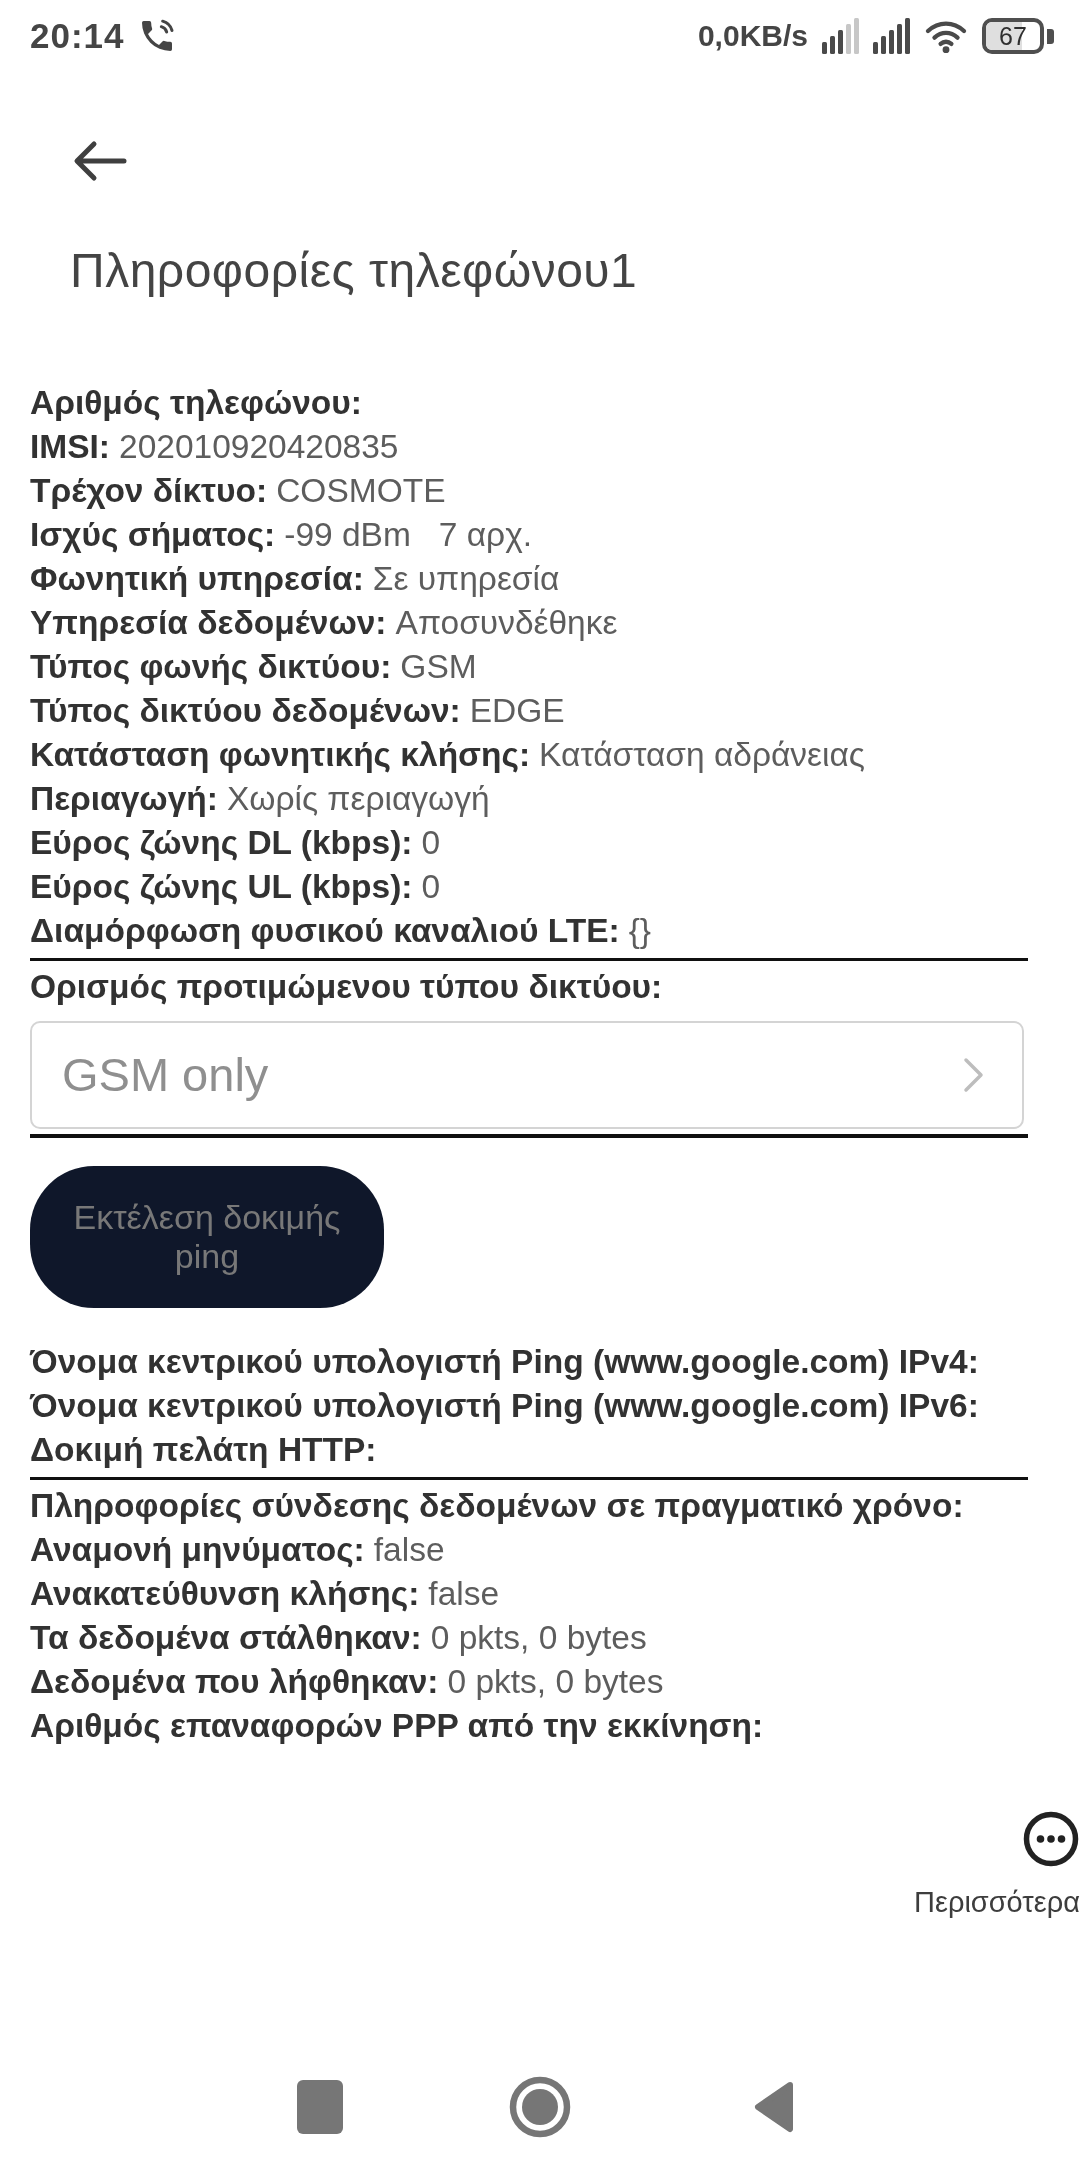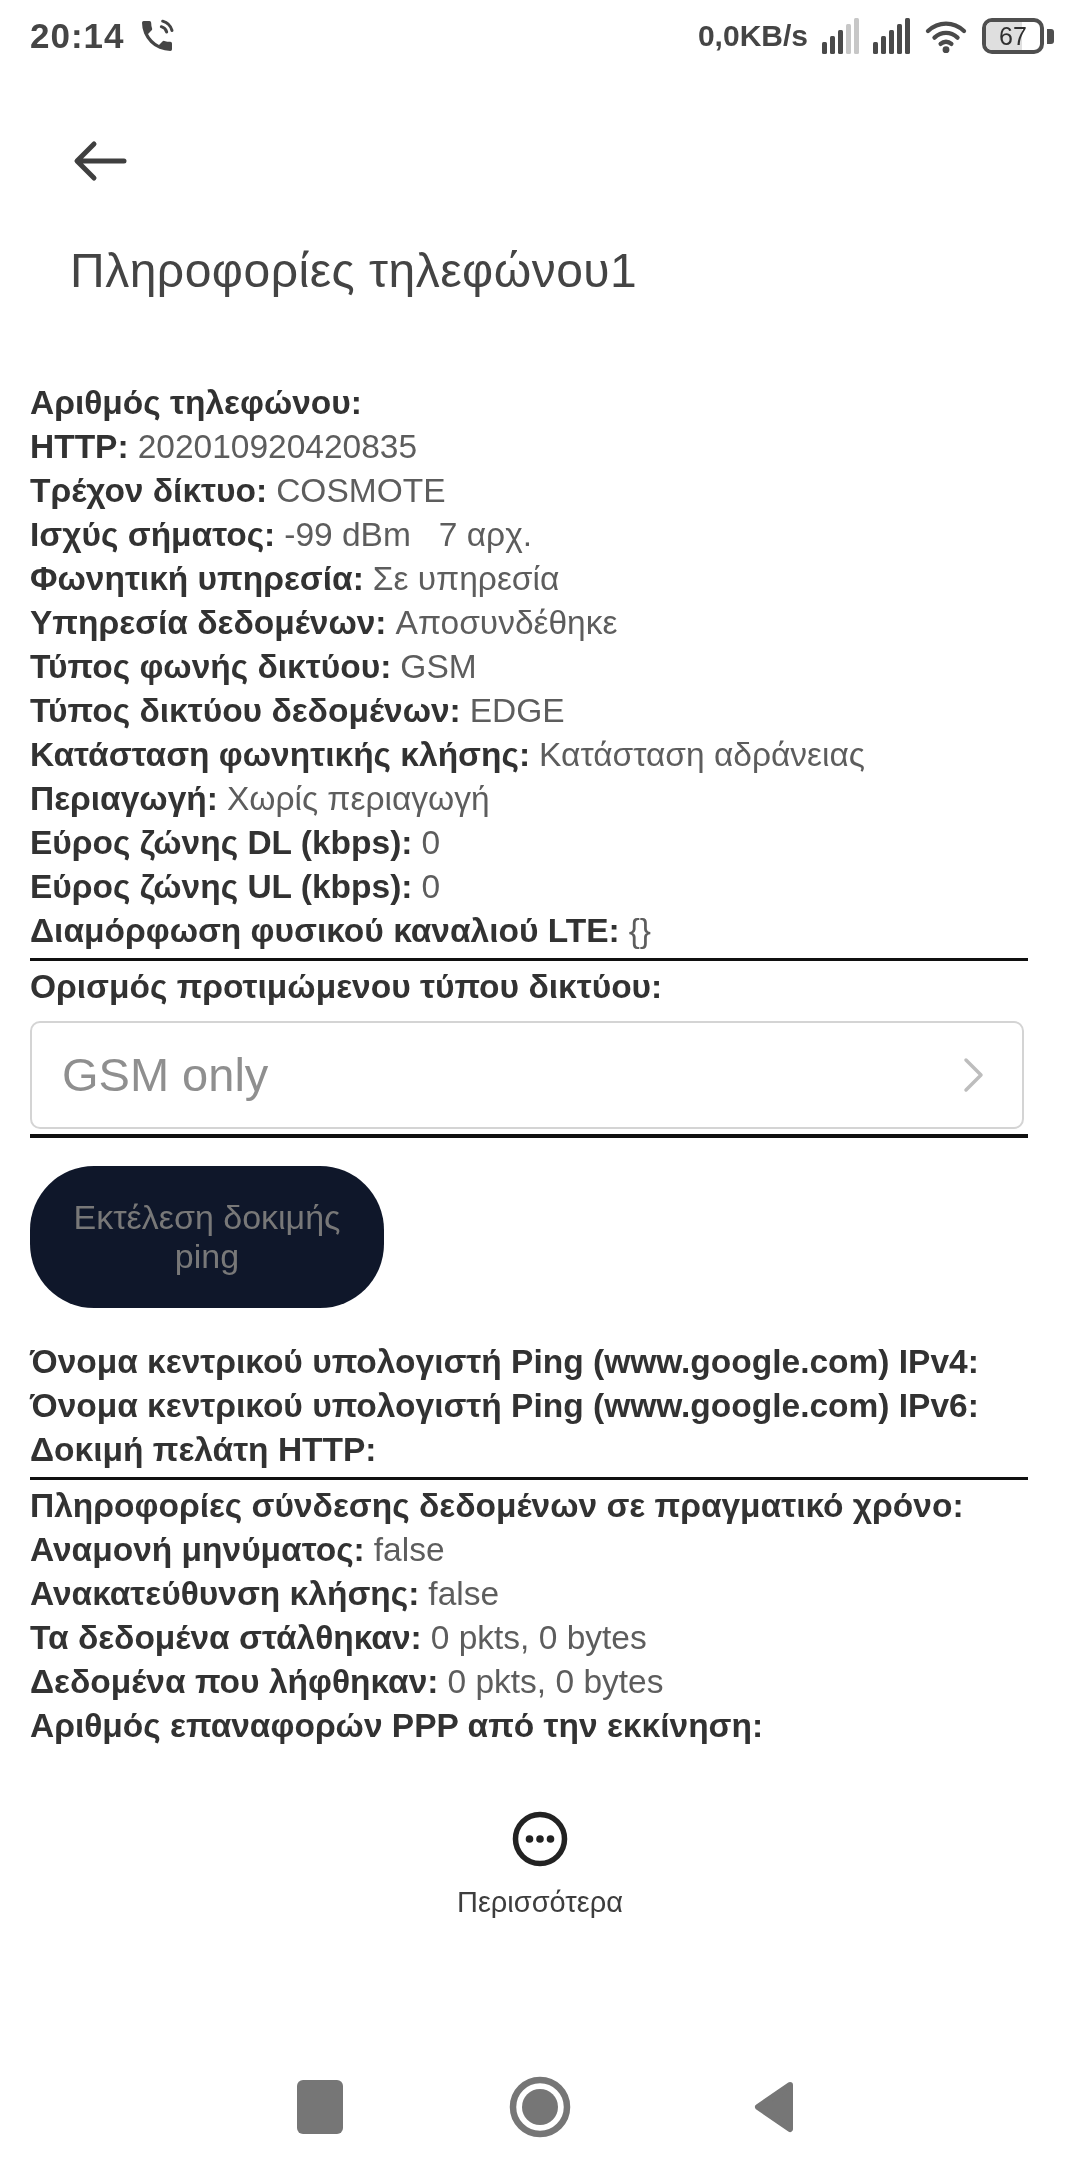--- a/index.html
+++ b/index.html
@@ -43,21 +43,21 @@
   .select .sel-text{font-size:47px;color:#8f8f8f;}
 
   
   .ping-btn{margin:28px 0 0;width:354px;height:142px;background:#0f172a;border:none;
     border-radius:64px;display:flex;align-items:center;justify-content:center;
     font-family:"Liberation Sans", sans-serif;font-size:34px;color:#787878;cursor:pointer;padding:0 12px;}
 
   .rows2{margin:32px 30px 0;}
 
   
-  .more{margin-top:62px;text-align:center;cursor:pointer;}
+  .more{margin-top:62px;text-align:right;cursor:pointer;}
   .more-label{margin-top:14px;font-size:29px;color:#3d3d3d;}
 
   
   .navbar{position:absolute;left:0;right:0;bottom:18px;height:70px;}
   .nav-btn{position:absolute;top:50%;transform:translateY(-50%);cursor:pointer;line-height:0;}
   .nav-recents{left:297px;}
   .nav-home{left:508px;}
   .nav-back{left:752px;}
   .recents-square{width:46px;height:54px;background:#767676;border-radius:6px;}
 </style>
@@ -114,21 +114,21 @@
   <div class="back">
     <svg width="58" height="46" viewBox="0 0 58 46">
       <path d="M54 23 H8 M24 6 L7 23 L24 40" fill="none" stroke="#3f3f3f" stroke-width="5" stroke-linecap="round" stroke-linejoin="round"></path>
     </svg>
   </div>
 
   <div class="page-title">Πληροφορίες τηλεφώνου1</div>
 
   <div class="rows">
     <div class="row"><span class="label">Αριθμός τηλεφώνου:</span><span class="value"></span></div>
-    <div class="row"><span class="label">HTTP:</span><span class="value">202010920420835</span></div>
+    <div class="row"><span class="label">IMSI:</span><span class="value">202010920420835</span></div>
     <div class="row"><span class="label">Τρέχον δίκτυο:</span><span class="value">COSMOTE</span></div>
     <div class="row"><span class="label">Ισχύς σήματος:</span><span class="value">-99 dBm   7 αρχ.</span></div>
     <div class="row"><span class="label">Φωνητική υπηρεσία:</span><span class="value">Σε υπηρεσία</span></div>
     <div class="row"><span class="label">Υπηρεσία δεδομένων:</span><span class="value">Αποσυνδέθηκε</span></div>
     <div class="row"><span class="label">Τύπος φωνής δικτύου:</span><span class="value">GSM</span></div>
     <div class="row"><span class="label">Τύπος δικτύου δεδομένων:</span><span class="value">EDGE</span></div>
     <div class="row"><span class="label">Κατάσταση φωνητικής κλήσης:</span><span class="value">Κατάσταση αδράνειας</span></div>
     <div class="row"><span class="label">Περιαγωγή:</span><span class="value">Χωρίς περιαγωγή</span></div>
     <div class="row"><span class="label">Εύρος ζώνης DL (kbps):</span><span class="value">0</span></div>
     <div class="row"><span class="label">Εύρος ζώνης UL (kbps):</span><span class="value">0</span></div>

